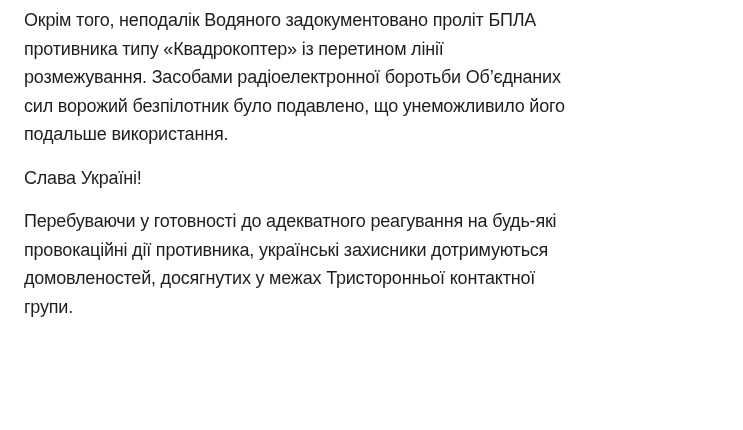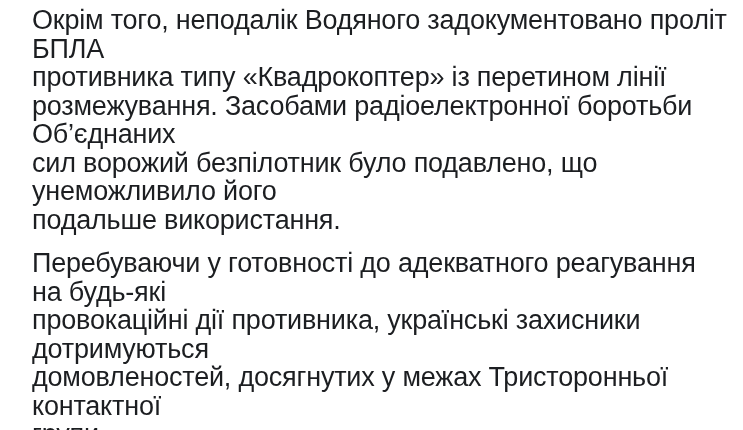--- a/index.html
+++ b/index.html
@@ -13,38 +13,38 @@
     overflow: hidden;
     font-family: "Liberation Sans", "DejaVu Sans", sans-serif;
   }
   .post-text {
     box-sizing: border-box;
     width: 743px;
     padding: 6px 14px 0 20px;
     color: #1c1e21;
   }
   .para {
-    margin: 0 0 15px 12px;
-    font-size: 27px;
+    margin: 0 0 15px 4px;
+    font-size: 18px;
     line-height: 28.5px;
     letter-spacing: -0.2px;
     font-weight: 400;
     white-space: pre-line; 
   }
   .para:last-child {
     margin-bottom: 0;
   }
 </style>
 </head>
 <body>
 
 <div class="post-text">
   <p class="para">Окрім того, неподалік Водяного задокументовано проліт БПЛА
 противника типу «Квадрокоптер» із перетином лінії
 розмежування. Засобами радіоелектронної боротьби Об’єднаних
 сил ворожий безпілотник було подавлено, що унеможливило його
 подальше використання.</p>
+  <p class="para">Слава Україні!</p>
   <p class="para">Перебуваючи у готовності до адекватного реагування на будь-які
 провокаційні дії противника, українські захисники дотримуються
 домовленостей, досягнутих у межах Тристоронньої контактної
 групи.</p>
-  <p class="para">Слава Україні!</p>
 </div>
 
 </body></html>

